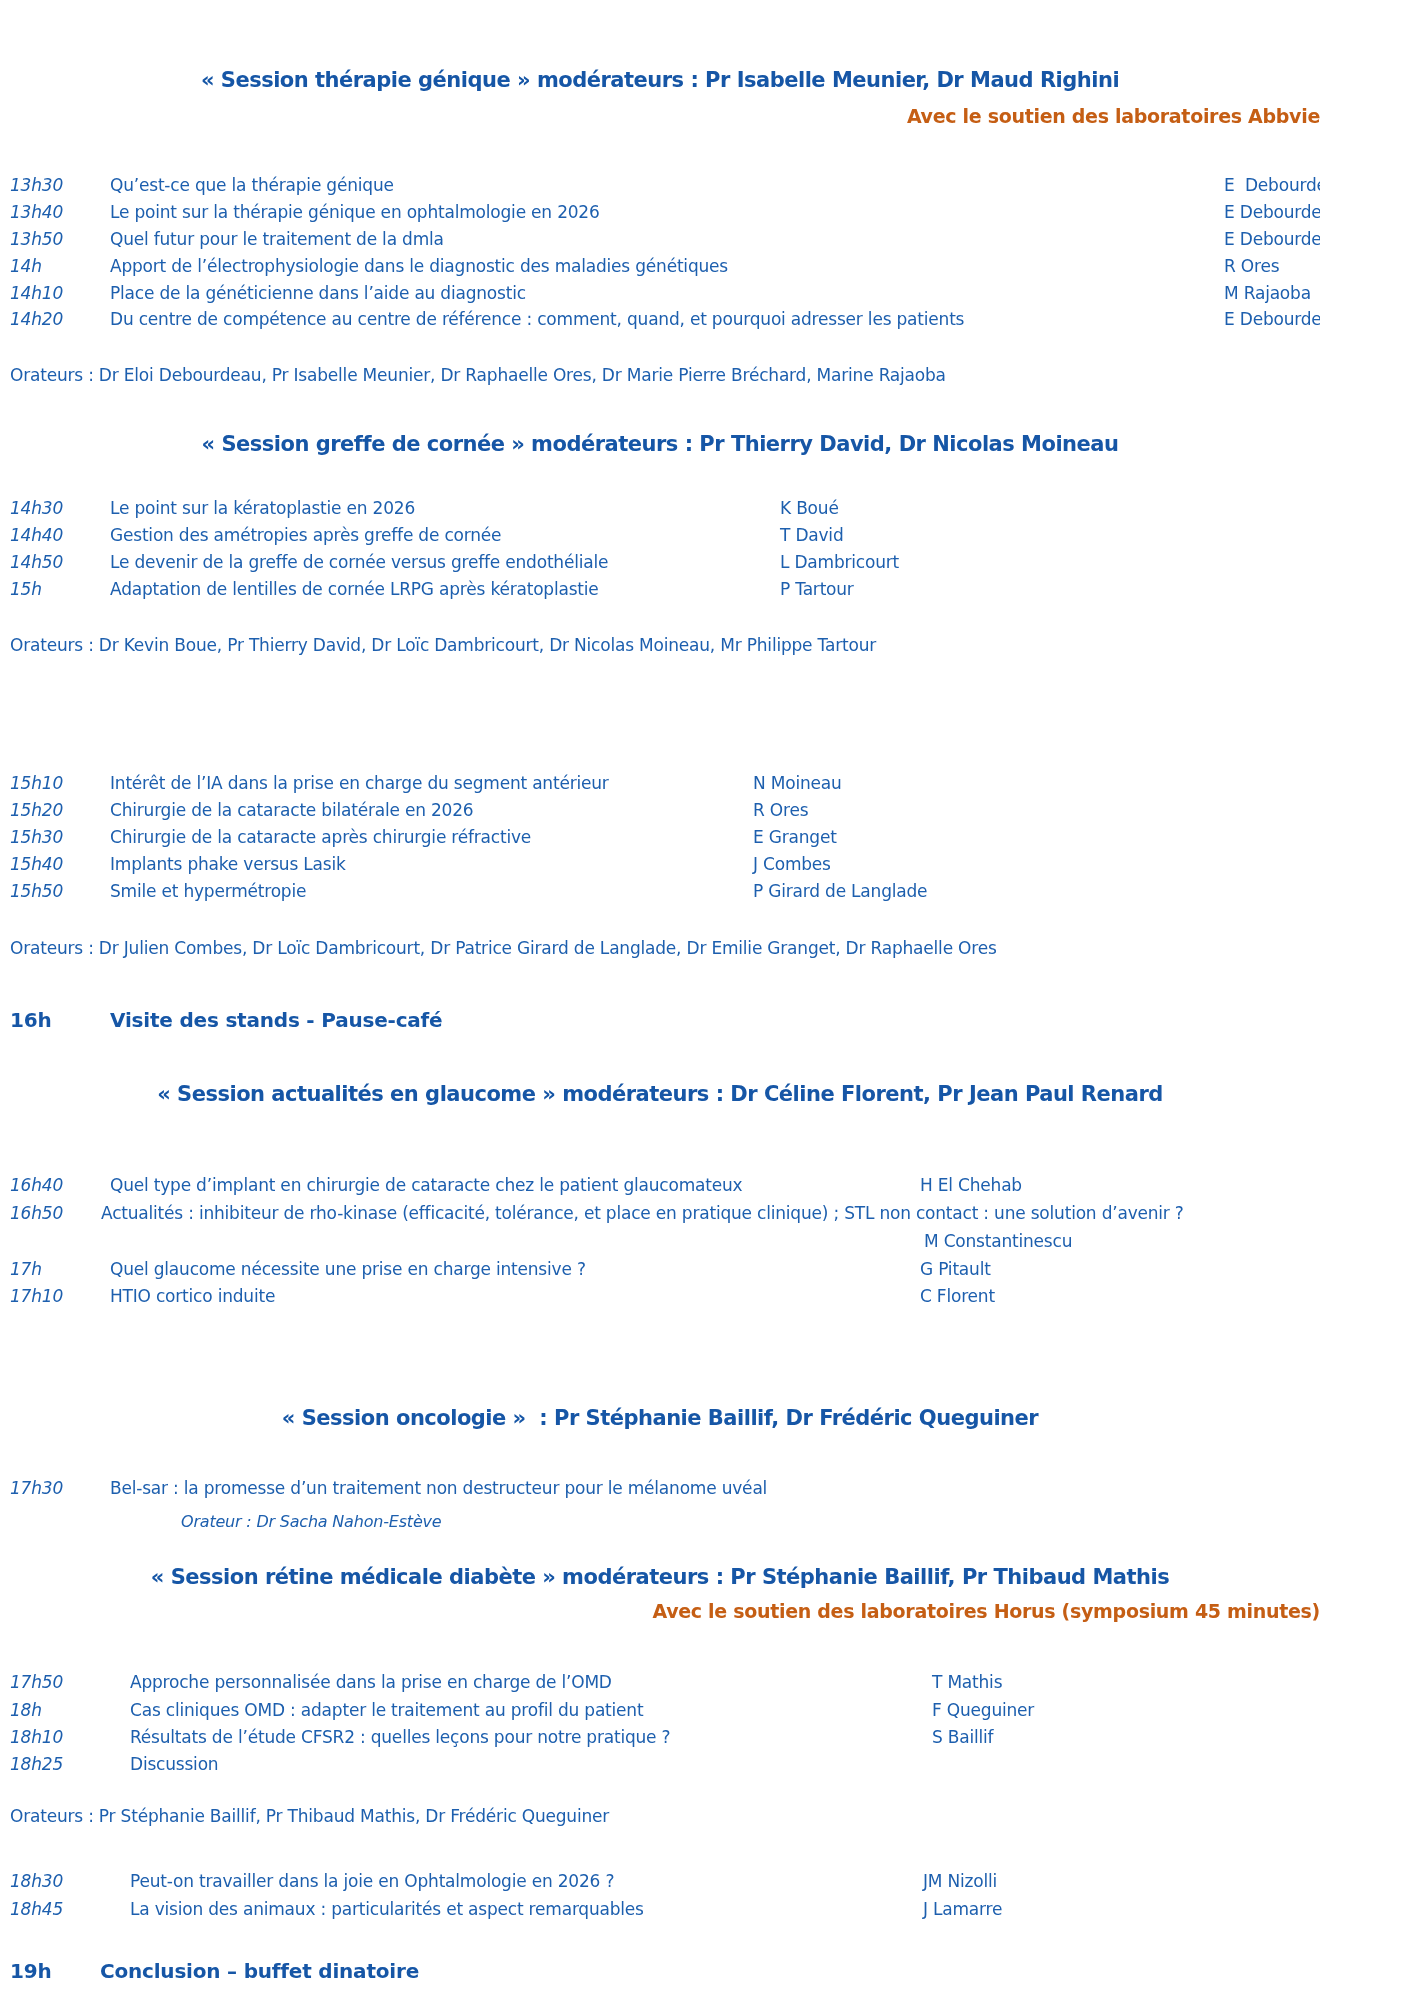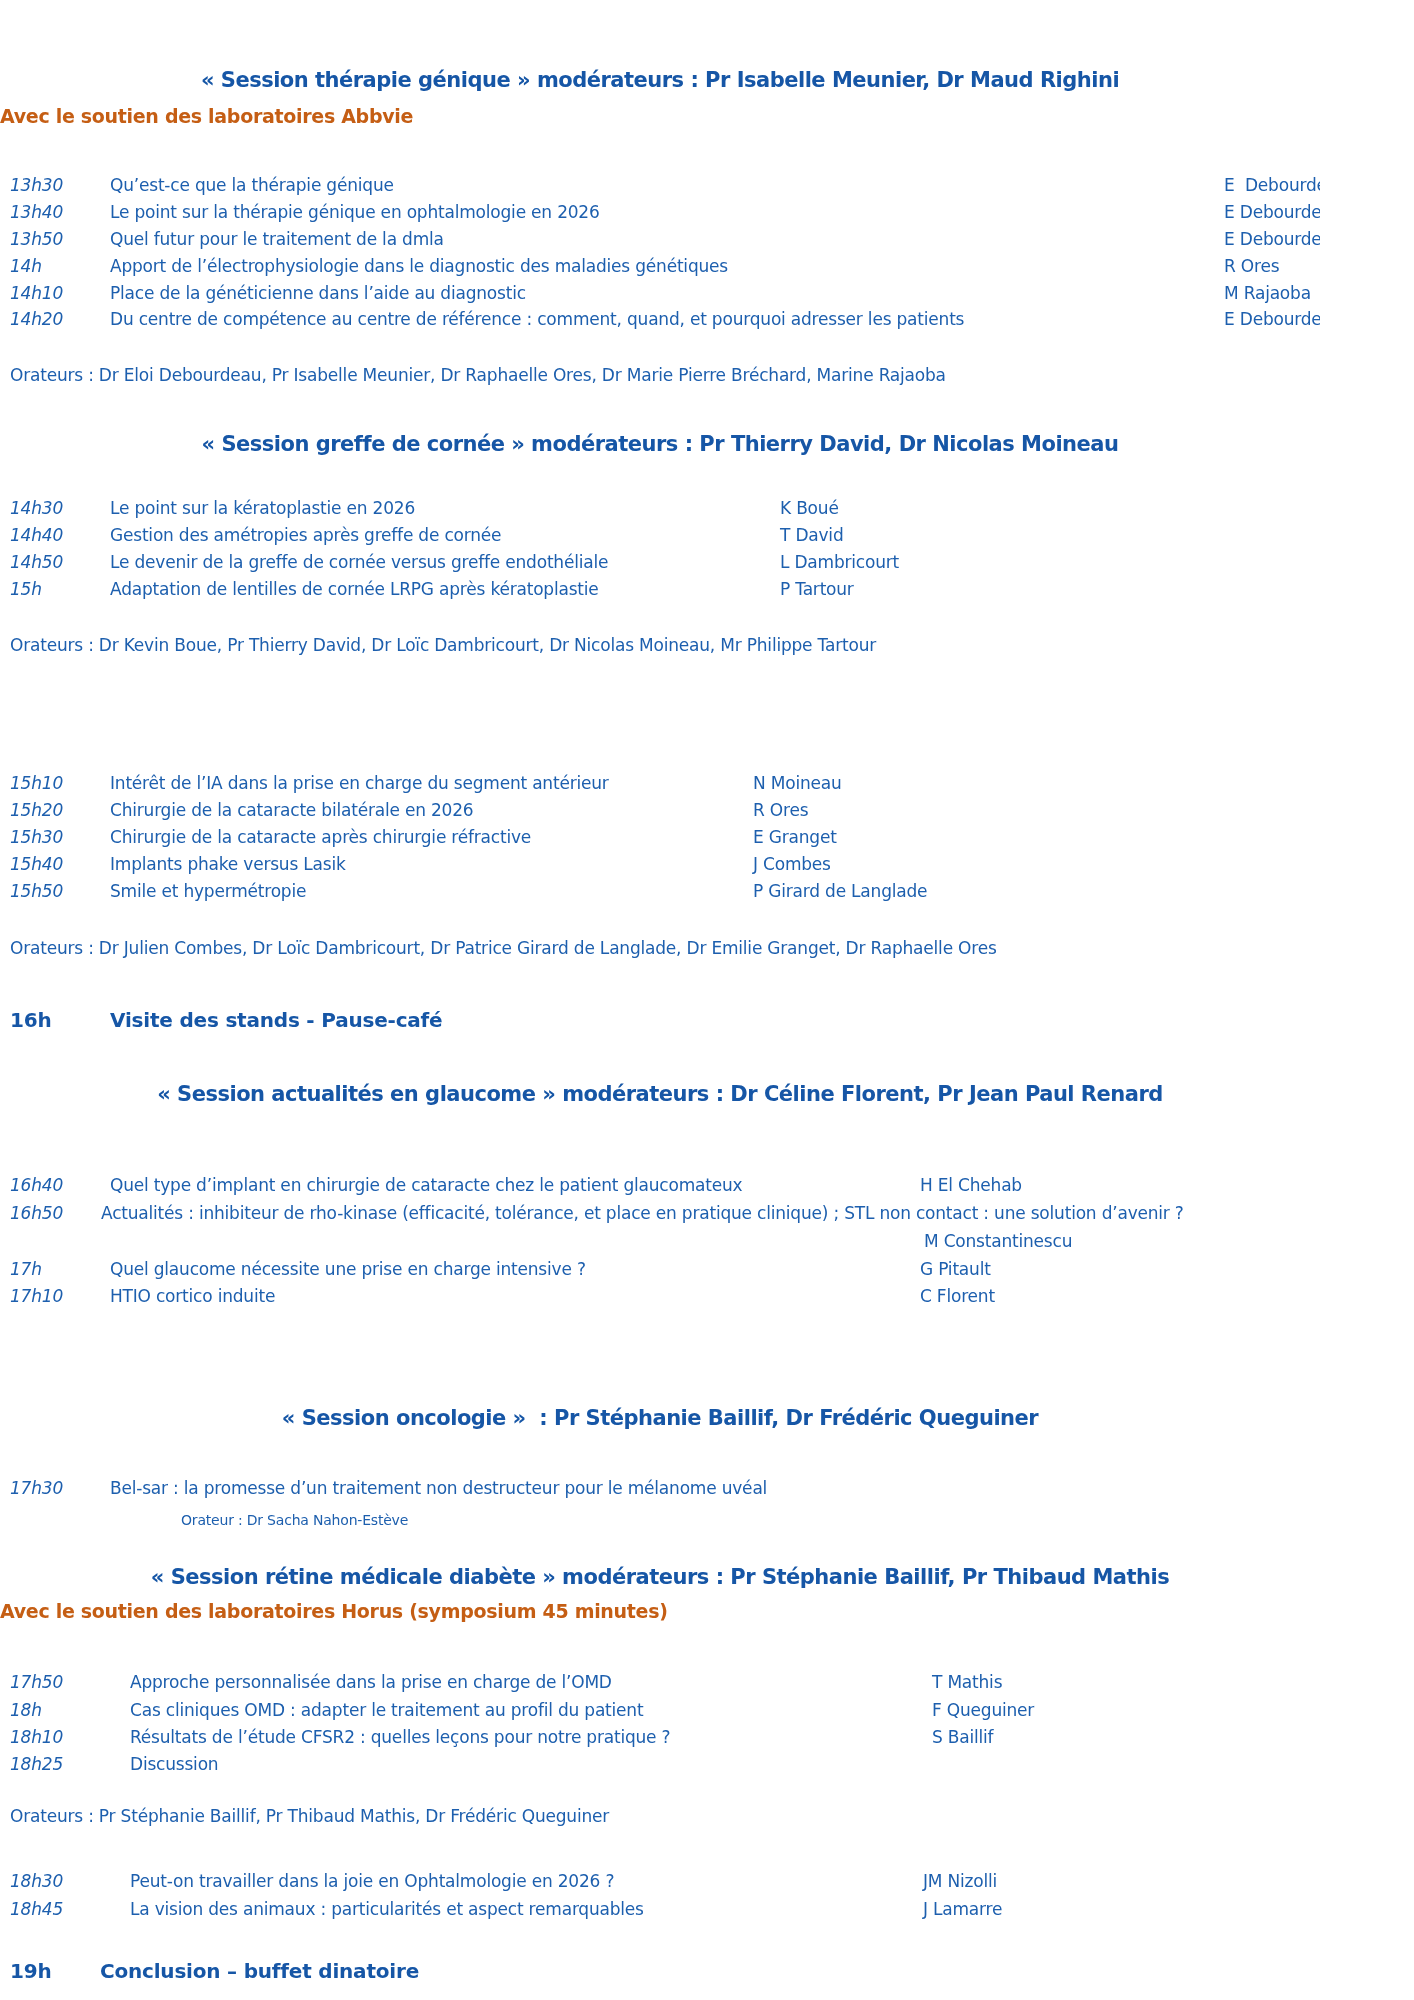--- a/index.html
+++ b/index.html
@@ -13,21 +13,21 @@
     position:relative;width:1320px;height:2000px;background:var(--bg);
     font-family:"DejaVu Sans","Liberation Sans",sans-serif;
     overflow:hidden;
   }
   .hdr{
     position:absolute;left:0;width:100%;text-align:center;
     font-weight:700;font-size:21px;letter-spacing:-0.5px;
     color:var(--hblue);white-space:pre;
   }
   .sup{
-    position:absolute;left:0;width:100%;text-align:left;
+    position:absolute;left:0;width:100%;text-align:right;
     font-weight:700;font-size:19px;letter-spacing:-0.3px;
     color:var(--orange);white-space:pre;
   }
   .row{position:absolute;left:0;width:100%;height:24px;font-size:17px;letter-spacing:-0.2px;color:var(--blue);}
   .row span{position:absolute;white-space:pre;}
   .row .t{left:10px;font-style:italic;}
   .row .ttl{left:110px;}
   .r130 .ttl{left:130px;}
   .r101 .ttl{left:101px;}
   .s1 .spk{left:1224px;}
@@ -35,22 +35,22 @@
   .s3 .spk{left:753px;}
   .s4 .spk{left:920px;}
   .s4m .spk{left:924px;}
   .s6 .spk{left:932px;}
   .sx .spk{left:923px;}
   .orat{
     position:absolute;left:10px;font-size:17px;letter-spacing:-0.2px;
     color:var(--blue);white-space:pre;
   }
   .sub{
-    position:absolute;left:181px;font-size:14px;letter-spacing:-0.2px;
-    color:var(--blue);white-space:pre;
+    position:absolute;left:181px;font-size:16px;letter-spacing:-0.2px;
+    color:var(--blue);white-space:pre;font-style:italic;
   }
   .big{position:absolute;left:0;width:100%;height:26px;font-weight:700;font-size:20px;letter-spacing:-0.2px;color:var(--hblue);}
   .big span{position:absolute;white-space:pre;}
   .big .t{left:10px;}
   .big .ttl{left:110px;}
   .big2 .ttl{left:100px;}
 </style>
 </head>
 <body>
 

